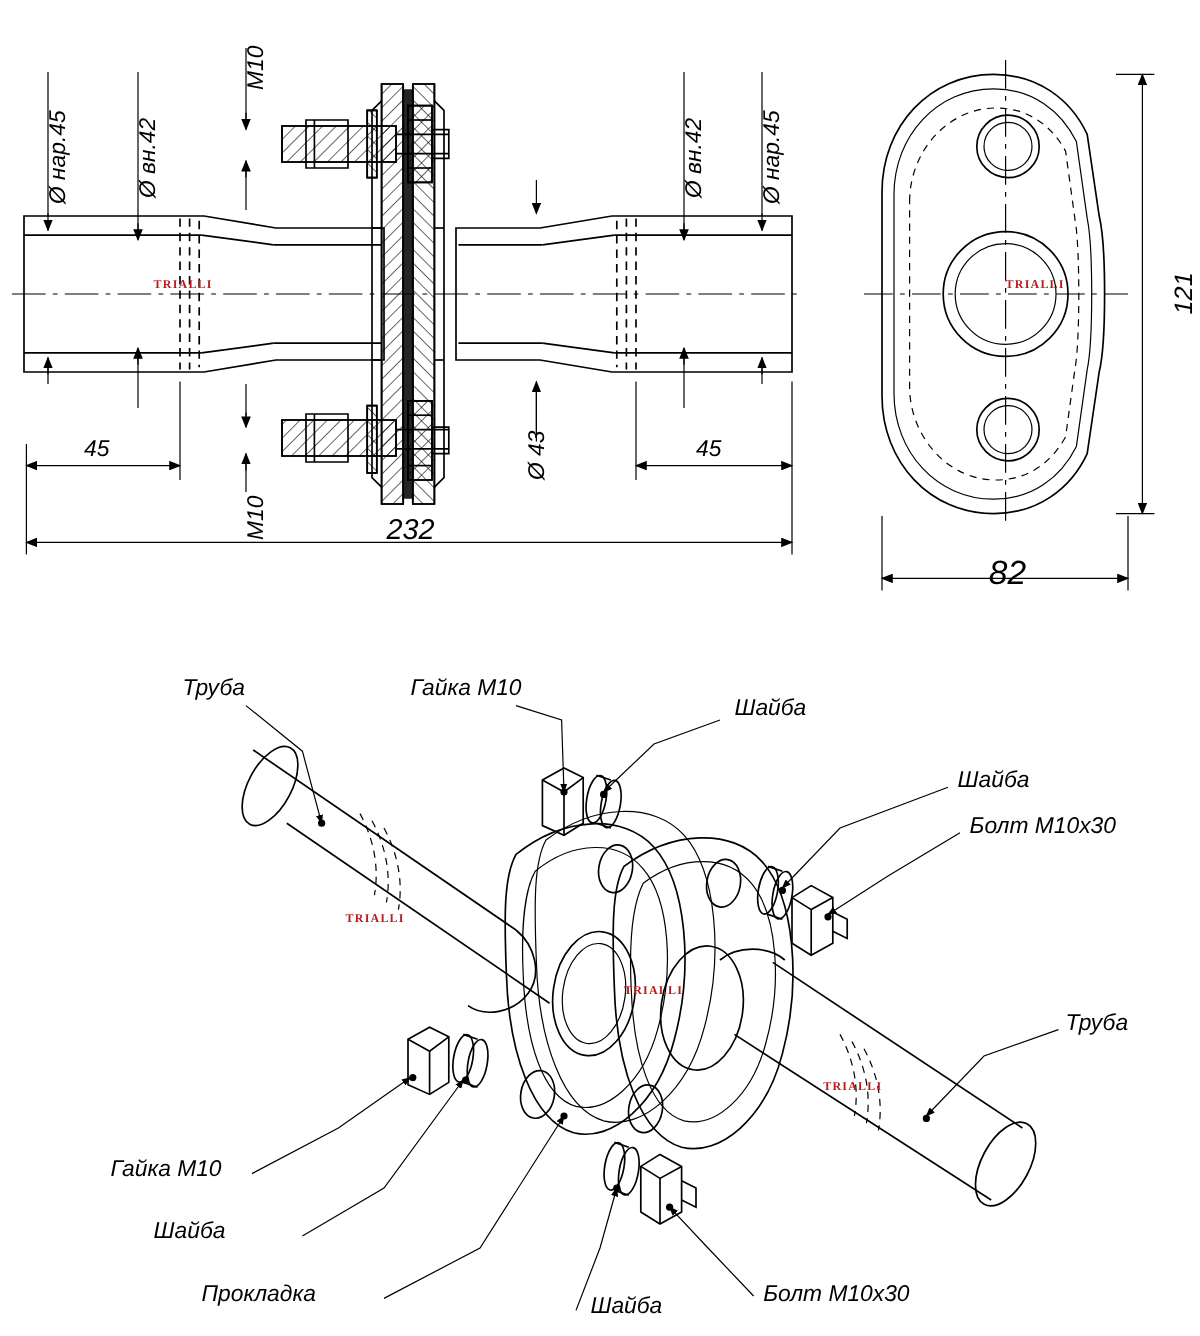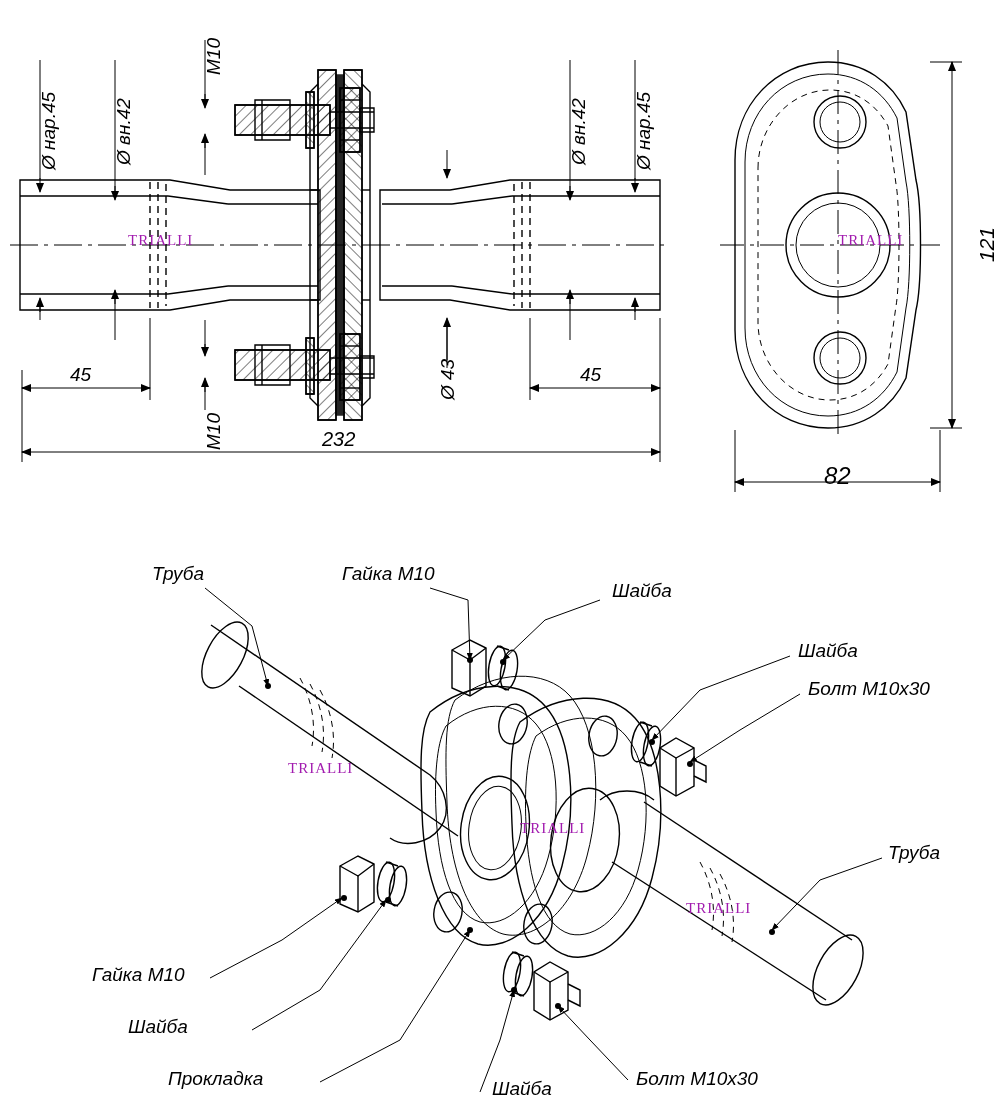--- a/index.html
+++ b/index.html
@@ -3,21 +3,21 @@
 <meta charset="utf-8">
 <style>
   html,body{margin:0;padding:0;background:#ffffff;}
   body{font-family:"Liberation Sans", sans-serif;}
   #sheet{position:relative;width:1000px;height:1113px;background:#fff;overflow:hidden;}
   .lbl{position:absolute;font-family:"Liberation Sans", sans-serif;color:#000;white-space:nowrap;font-style:italic;}
   .dim{font-size:19px;}
   .part{font-size:19px;}
   .vert{transform-origin:0 0;}
   svg{position:absolute;left:0;top:0;}
-  .wm{position:absolute;font-family:"Liberation Serif", serif;font-weight:normal;letter-spacing:1px;color:#a21caf;font-size:15px;}
+  .wm{position:absolute;font-family:"Liberation Serif", serif;font-weight:bold;letter-spacing:1px;color:#b91c1c;font-size:10px;}
 </style>
 </head>
 <body>
 
 <div id="sheet">
 
   <svg width="1000" height="1113" viewBox="0 0 1000 1113">
     <defs>
       <pattern id="hatchR" width="8" height="8" patternTransform="rotate(45)" patternUnits="userSpaceOnUse">
         <line x1="0" y1="0" x2="0" y2="8" stroke="#000" stroke-width="1"></line>
@@ -339,25 +339,25 @@
   <div class="lbl dim vert" style="left:568px;top:165px;transform:rotate(-90deg);">Ø вн.42</div>
 
   <div class="lbl dim vert" style="left:633px;top:170px;transform:rotate(-90deg);">Ø нар.45</div>
 
   <div class="lbl dim vert" style="left:437px;top:400px;transform:rotate(-90deg);">Ø 43</div>
 
   <div class="lbl dim" style="left:70px;top:364px;">45</div>
 
   <div class="lbl dim" style="left:580px;top:364px;">45</div>
 
-  <div class="lbl dim" style="left:322px;top:428px;font-size:20px;">232</div>
+  <div class="lbl dim" style="left:322px;top:428px;font-size:24px;">232</div>
 
   <div class="lbl dim vert" style="left:975px;top:262px;transform:rotate(-90deg);font-size:21px;">121</div>
 
-  <div class="lbl dim" style="left:824px;top:462px;font-size:24px;">82</div>
+  <div class="lbl dim" style="left:824px;top:462px;font-size:28px;">82</div>
 
   <div class="lbl part" style="left:152px;top:563px;">Труба</div>
 
   <div class="lbl part" style="left:342px;top:563px;">Гайка M10</div>
 
   <div class="lbl part" style="left:612px;top:580px;">Шайба</div>
 
   <div class="lbl part" style="left:798px;top:640px;">Шайба</div>
 
   <div class="lbl part" style="left:808px;top:678px;">Болт M10x30</div>

